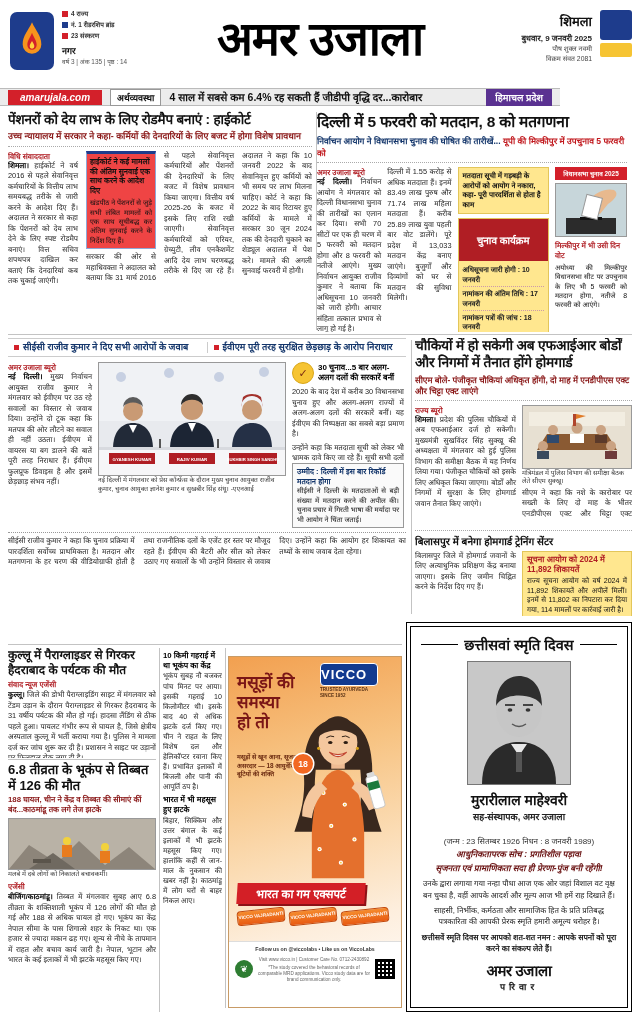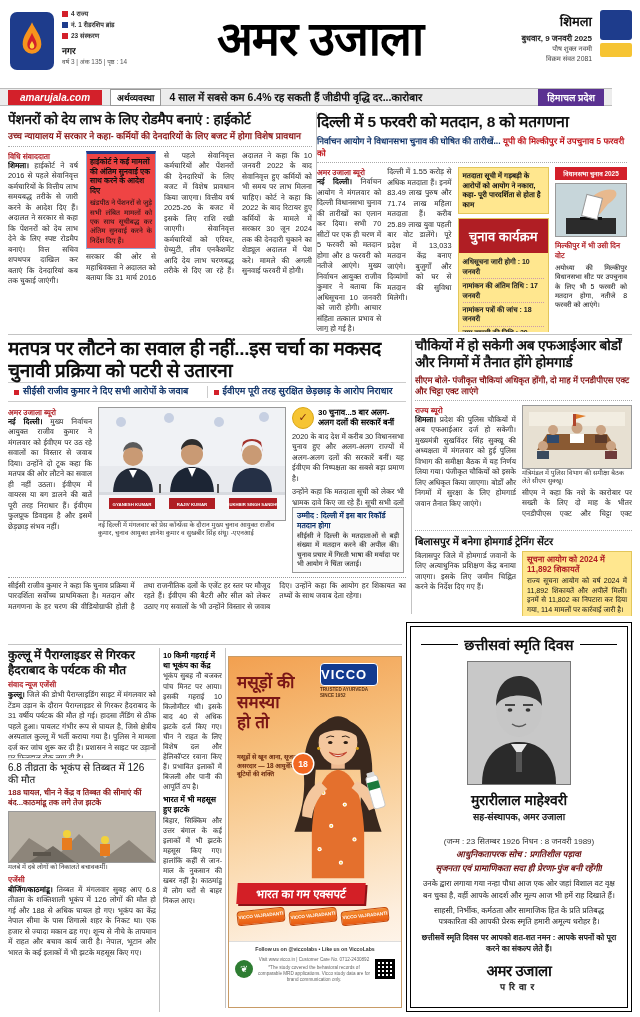--- a/index.html
+++ b/index.html
@@ -27,21 +27,21 @@
     font-size:47px; font-weight:900; letter-spacing:-1px; line-height:1.15; color:#000; }
   .hdr-right { position:absolute; right:48px; top:12px; text-align:right; }
   .hdr-right .city { font-size:13px; font-weight:800; }
   .hdr-right .date { font-size:8px; font-weight:700; color:#222; margin-top:2px; }
   .hdr-right .pan { font-size:6.8px; color:#444; margin-top:1px; }
   .hdr-widget { position:absolute; right:8px; top:10px; width:32px; }
   .hdr-widget .w1 { width:32px; height:30px; background:#1e3c8c; border-radius:3px; }
   .hdr-widget .w2 { width:32px; height:14px; background:#f6c433; border-radius:2px; margin-top:3px; }
 
   
-  #topbar { left:0; top:88px; width:612px; height:18px; background:#ececec;
+  #topbar { left:0; top:88px; width:560px; height:18px; background:#ececec;
     display:flex; align-items:center; padding:0 8px; gap:8px; border-top:1px solid #bbb; border-bottom:1px solid #bbb;}
   .tb-site { background:#d3202a; color:#fff; font-weight:800; font-style:italic;
     font-size:10px; padding:2px 12px; }
   .tb-section { background:#fff; border:1px solid #999; font-size:9px; font-weight:800; padding:1px 6px; }
   .tb-headline { flex:1; font-size:10.5px; font-weight:800; white-space:nowrap; overflow:hidden; }
   .tb-region { background:#5a3191; color:#fff; font-size:9.5px; font-weight:800; padding:2px 9px; }
   .deck { color:#8b1a1a; font-weight:700; }
   .body-p { font-size:7.4px; line-height:1.42; text-align:justify; color:#1d1d1d; }
   .byline { color:#b01e24; font-weight:800; font-size:7.5px; }
   .place { font-weight:800; color:#000; }
@@ -64,21 +64,21 @@
   #art-delhi { left:317px; top:110px; width:310px; height:222px; overflow:hidden; }
   #art-delhi h1 { font-size:15.5px; font-weight:900; letter-spacing:-.2px; white-space:nowrap; overflow:hidden;}
   .delhi-deck { margin:3px 0 4px; font-size:8.6px; font-weight:700; border-bottom:1px dotted #aaa; padding-bottom:3px; }
   .delhi-deck .m { color:#14366b; }
   .delhi-deck .r { color:#c11a1f; }
   .delhi-cols { display:flex; gap:6px; height:172px; overflow:hidden; }
   .delhi-colA,.delhi-colB { width:66px; }
   .delhi-colC { width:94px; display:flex; flex-direction:column; gap:4px; }
   .delhi-colD { width:72px; display:flex; flex-direction:column; gap:3px; }
   .delhi-hl { font-size:7.2px; font-weight:700; line-height:1.35; }
-  .sched-title { background:#b01e24; color:#fff; font-weight:800; font-size:13px; text-align:center; padding:8px; margin:-3px -4px 3px; }
+  .sched-title { background:#b01e24; color:#fff; font-weight:800; font-size:10px; text-align:center; padding:14px; margin:-3px -4px 3px; }
   .sched-item { font-size:7px; line-height:1.4; border-bottom:1px dotted #c9a; padding:1.5px 0; font-weight:700; color:#222;}
   .delhi-tag { background:#d3202a; color:#fff; font-size:6.4px; font-weight:800; text-align:center; padding:2px 1px; }
   .side-note-title { font-size:7.4px; font-weight:800; color:#b01e24; }
   .side-note { font-size:6.9px; line-height:1.35; text-align:justify; }
 
   
   #art-ballot { left:8px; top:338px; width:398px; height:304px; overflow:hidden; }
   #art-ballot h1 { font-size:19px; font-weight:900; line-height:1.17; letter-spacing:-.3px; }
   .ballot-subs { display:flex; border-top:1px solid #ccc; border-bottom:1px solid #ccc; padding:3px 0; }
   .ballot-sub { flex:1; display:flex; gap:4px; align-items:center; padding:0 6px;
@@ -108,21 +108,21 @@
   .chowki-right { width:110px; }
   .chowki-sub { font-size:10.2px; font-weight:900; border-top:1px dotted #aaa; padding-top:3px; margin-top:3px;}
   .chowki-row2 { display:flex; gap:6px; margin-top:3px; height:78px; overflow:hidden;}
   .info-title { color:#b01e24; font-weight:800; font-size:8.2px; line-height:1.25; margin-bottom:2px; }
   .info-text { font-size:7.1px; line-height:1.35; text-align:justify; }
 
   
   #art-kullu { left:8px; top:648px; width:148px; height:110px; overflow:hidden; }
   #art-kullu h2 { font-size:12px; font-weight:900; line-height:1.22; }
   #art-quake { left:8px; top:762px; width:148px; height:250px; overflow:hidden; }
-  #art-quake h2 { font-size:10px; font-weight:400; line-height:1.2; }
+  #art-quake h2 { font-size:13px; font-weight:700; line-height:1.2; }
   #art-quake .deck { font-size:7.8px; line-height:1.3; margin:2px 0 3px; }
   .photo-frame { border:1px solid #999; line-height:0; }
 
   
   #sidecol { left:163px; top:648px; width:59px; height:364px; overflow:hidden; }
   #sidecol .body-p { font-size:7.1px; }
   #sidecol .crosshead { font-size:7.8px; margin:3px 0 1px; line-height:1.25;}
 
   
   #ad { left:228px; top:656px; width:174px; height:352px; border:1px solid #c89b66; overflow:hidden;
@@ -270,21 +270,20 @@
             <rect x="28" y="12" width="16" height="22" fill="#fff" stroke="#999" transform="rotate(14 36 23)"></rect>
           </svg>
         </div>
         <div class="side-note-title">मिल्कीपुर में भी उसी दिन वोट</div>
         <div class="side-note">अयोध्या की मिल्कीपुर विधानसभा सीट पर उपचुनाव के लिए भी 5 फरवरी को मतदान होगा, नतीजे 8 फरवरी को आएंगे।</div>
       </div>
     </div>
   </section>
 
   <section id="art-ballot" class="abs">
-    <h1>मतपत्र पर लौटने का सवाल ही नहीं...इस चर्चा का मकसद चुनावी प्रक्रिया को पटरी से उतारना</h1>
     <div class="ballot-subs">
       <div class="ballot-sub">
           <i></i>
           <span>सीईसी राजीव कुमार ने दिए सभी आरोपों के जवाब</span>
         </div>
       <div class="ballot-sub">
           <i></i>
           <span>ईवीएम पूरी तरह सुरक्षित छेड़छाड़ के आरोप निराधार</span>
         </div>
     </div>

